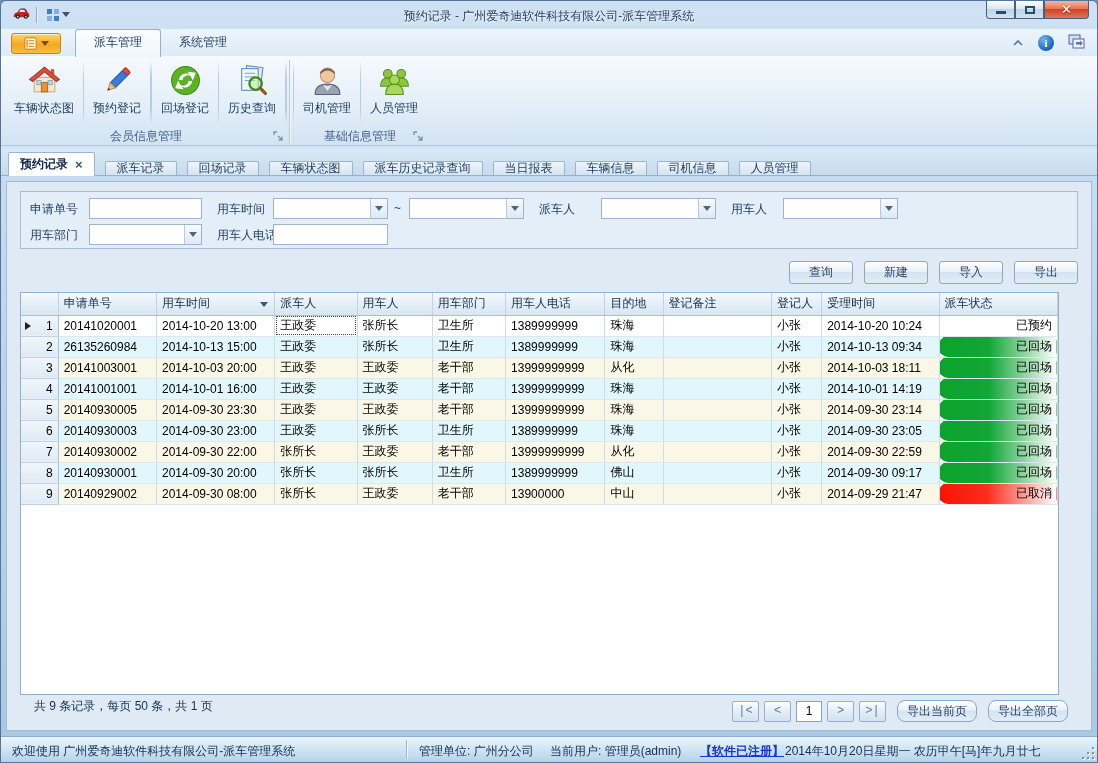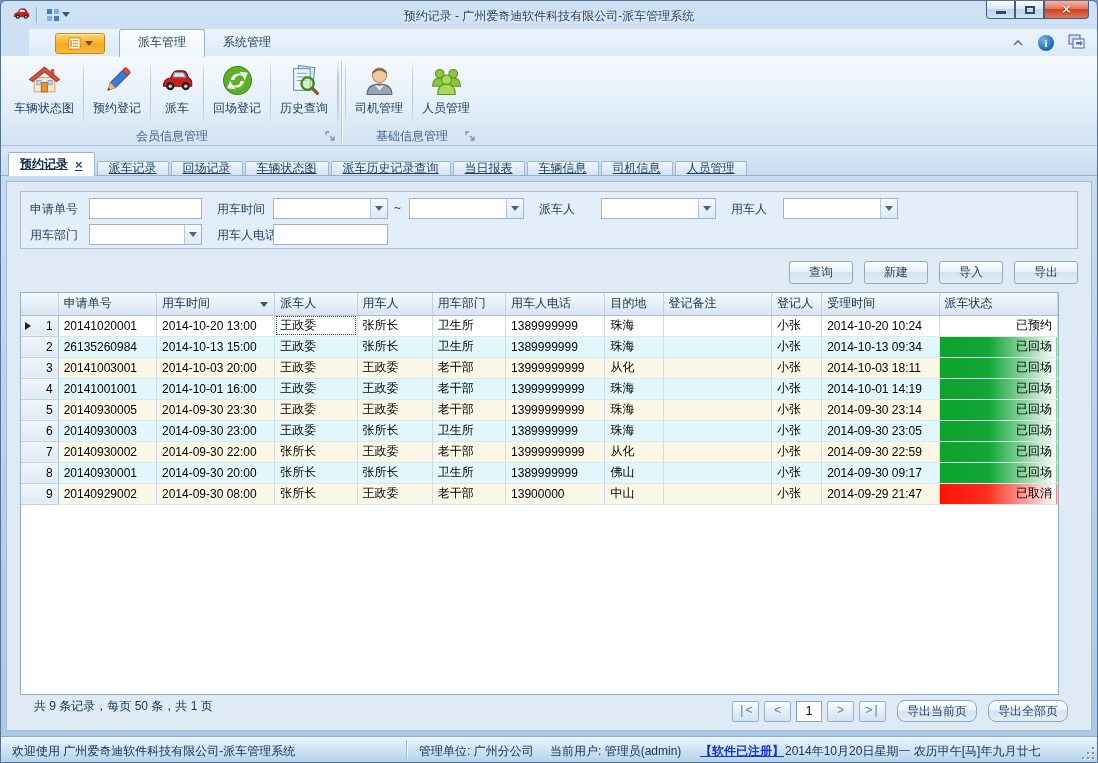--- a/index.html
+++ b/index.html
@@ -12,40 +12,40 @@
 .tb-sep{width:1px;height:16px;background:#8fa9c4;box-shadow:1px 0 0 #e8f2fa;}
 .qat{display:flex;align-items:center;gap:2px;padding:1px 3px;border-radius:3px;}
 .title-text{position:absolute;left:0;right:0;top:7px;text-align:center;color:#1c3a58;text-shadow:0 1px 2px #fff;}
 .winbtns{position:absolute;top:0;right:8px;display:flex;}
 .wbtn{width:29px;height:18px;border:1px solid #44607f;border-top:none;background:linear-gradient(#fdfeff,#dbe8f3 45%,#bdd3e7 50%,#d3e3f1);display:flex;align-items:center;justify-content:center;}
 .wbtn.min{border-radius:0 0 0 4px;}
 .wbtn.close{width:45px;background:linear-gradient(#f7b4a4,#e4765b 45%,#cc4526 50%,#e0745c);border-radius:0 0 4px 0;color:#fff;font-weight:bold;font-size:13px;text-shadow:0 1px 1px #7a2010;}
 .glyph-min{width:10px;height:3px;background:#2a4a6a;margin-top:6px;}
 .glyph-max{width:10px;height:8px;border:2px solid #2a4a6a;}
 
-.ribbon-tabrow{height:27px;background:linear-gradient(#edf4fb,#dcebf8);display:flex;align-items:flex-end;padding-left:24px;position:relative;flex:0 0 auto;margin-left:28px;}
+.ribbon-tabrow{height:27px;background:linear-gradient(#edf4fb,#dcebf8);display:flex;align-items:flex-end;padding-left:8px;position:relative;flex:0 0 auto;}
 .app-btn{width:50px;height:21px;margin:0 14px 2px 2px;background:linear-gradient(#ffd76e,#f7a81f 55%,#f9bc42);border:1px solid #c5871a;border-radius:3px;display:flex;align-items:center;justify-content:center;gap:4px;box-shadow:inset 0 1px 0 rgba(255,255,255,.6);}
 .rtab{padding:4px 18px 5px;color:#1e3c5c;}
 .rtab.active{background:linear-gradient(#fcfeff,#eef6fd);border:1px solid #98b2cc;border-bottom:none;border-radius:3px 3px 0 0;margin-bottom:-1px;padding-bottom:6px;}
 .ribbon-right{position:absolute;right:12px;bottom:4px;display:flex;gap:14px;align-items:center;}
 .info-ic{width:16px;height:16px;border-radius:50%;background:radial-gradient(circle at 35% 30%,#6cb4ec,#1a64b4 70%);color:#fff;font-family:"Liberation Serif",serif;font-weight:bold;font-size:11px;display:flex;align-items:center;justify-content:center;}
 
 .ribbon-body{height:90px;background:linear-gradient(#f6fafd,#e4eff9 55%,#d2e3f2);border-bottom:1px solid #adc6dd;display:flex;padding:2px 2px 0 4px;flex:0 0 auto;}
 .rgroup{display:flex;flex-direction:column;position:relative;}
 .rgroup-buttons{flex:1;display:flex;align-items:stretch;}
 .rbtn{display:flex;flex-direction:column;align-items:center;justify-content:flex-start;padding:5px 9px 2px;gap:3px;cursor:default;}
 .rbtn .bicon{width:34px;height:34px;display:flex;align-items:center;justify-content:center;}
 .rbtn .blabel{white-space:nowrap;color:#1e3c5c;}
 .vsep{width:1px;background:linear-gradient(rgba(185,205,224,0),#b9cde0 25%,#b9cde0 75%,rgba(185,205,224,0));margin:3px 0;}
 .gsep{width:0;border-left:1px solid #b5c9dc;border-right:1px solid #f2f8fc;margin:2px 2px;}
 .rgroup-caption{height:17px;display:flex;align-items:center;justify-content:center;position:relative;color:#41638c;}
 .launcher{position:absolute;right:3px;bottom:3px;width:12px;height:12px;display:flex;align-items:center;justify-content:center;}
 .ribbon-gap{height:3px;background:#d5e4f2;flex:0 0 auto;}
 
-.doctabs{height:27px;background:linear-gradient(#d9e8f5,#c7dbed);display:flex;align-items:flex-end;padding:4px 0 0 7px;border-bottom:1px solid #98b2cc;gap:2px;flex:0 0 auto;text-decoration:underline;}
+.doctabs{height:27px;background:linear-gradient(#d9e8f5,#c7dbed);display:flex;align-items:flex-end;padding:4px 0 0 7px;border-bottom:1px solid #98b2cc;gap:10px;flex:0 0 auto;}
 .dtab{height:14px;padding:0 11px;display:flex;align-items:center;gap:7px;background:linear-gradient(#eef5fb,#d4e4f2);border:1px solid #9ab5d0;border-bottom:none;border-radius:2px 2px 0 0;white-space:nowrap;color:#1e3c5c;}
 .dtab.active{background:#fff;height:24px;margin-bottom:-1px;position:relative;z-index:2;font-weight:bold;color:#10294a;}
 .dtab .closex{color:#33557a;font-weight:bold;font-size:13px;line-height:10px;}
 
 .content{flex:1;display:flex;flex-direction:column;margin:5px;border:1px solid #a4bcd4;background:#dfeaf5;padding:9px 13px 4px;overflow:hidden;}
 .filter{position:relative;height:58px;border:1px solid #a9bed5;background:#e4eef8;flex:0 0 auto;}
 .flabel{position:absolute;white-space:nowrap;color:#1e3c5c;}
 .tinput{position:absolute;width:115px;height:21px;background:#fff;border:1px solid #9fb4cc;padding:0 4px;font:inherit;color:#000;}
 .combo{position:absolute;width:115px;height:21px;background:#fff;border:1px solid #9fb4cc;display:flex;}
 .combo .cfield{flex:1;}
@@ -57,21 +57,21 @@
 .grid{margin-top:7px;flex:1;background:#fff;border:1px solid #93b0cb;overflow:hidden;width:1039px;}
 table{border-collapse:collapse;table-layout:fixed;width:1037px;}
 th{height:22px;background:linear-gradient(#f5f9fd,#e3eef7 55%,#d8e6f2);border-right:1px solid #bfd3e4;border-bottom:1px solid #a9c2d9;text-align:left;padding:0 5px;font-weight:normal;color:#14304e;white-space:nowrap;overflow:hidden;position:relative;}
 td{height:21px;padding:0 5px;border-right:1px solid #ccdcea;border-bottom:1px solid #dbe8f3;white-space:nowrap;overflow:hidden;color:#000;}
 td.selcol{background:linear-gradient(#f0f6fb,#dfeaf4);border-right:1px solid #a9c2d9;border-bottom:1px solid #bfd3e4;text-align:right;position:relative;}
 tr.r-sel td{background:#fff;}
 tr.r-cyan td{background:#e1f7fc;}
 tr.r-cream td{background:#faf7e6;}
 tr.r-sel td.selcol,tr.r-cyan td.selcol,tr.r-cream td.selcol{background:linear-gradient(#f0f6fb,#dfeaf4);}
 td.focus-cell{outline:1px dotted #444;outline-offset:-2px;background:#fff !important;}
-td.stcell{text-align:right;}
+td.stcell{text-align:right;border-radius:9px;}
 td.st-green{background:linear-gradient(90deg,#0ca32c 0%,#12a636 42%,rgba(18,166,54,0) 100%) !important;}
 td.st-red{background:linear-gradient(90deg,#fb1304 0%,#fb2c1c 40%,rgba(251,44,28,0) 100%) !important;}
 .row-arrow{position:absolute;left:4px;top:6px;width:0;height:0;border-top:4.5px solid transparent;border-bottom:4.5px solid transparent;border-left:6px solid #222;}
 .sortmark{position:absolute;right:6px;top:9px;width:0;height:0;border-left:4px solid transparent;border-right:4px solid transparent;border-top:5px solid #3a5a7a;}
 
 .pager{height:28px;margin-top:3px;position:relative;display:flex;flex:0 0 auto;}
 .pg-summary{margin-left:14px;color:#14304e;}
 .pg-right{position:absolute;right:10px;top:2px;display:flex;gap:5px;align-items:center;}
 .pgbtn{width:27px;height:21px;background:linear-gradient(#fbfdfe,#e3edf6 50%,#d3e2ef);border:1px solid #96b0ca;border-radius:2px;color:#5c7b9a;display:flex;align-items:center;justify-content:center;font-family:"Liberation Mono","DejaVu Sans Mono",monospace;}
 .pg-input{width:26px;height:21px;border:1px solid #8aa4c0;text-align:center;font:inherit;color:#000;background:#fff;}
@@ -176,33 +176,20 @@
                   <rect x="12.5" y="1.5" width="7" height="4.5" rx="1.5" fill="#e84a3a" stroke="#b03024"></rect>
                   <rect x="12.5" y="6" width="7" height="16.5" fill="#3a7ad9" stroke="#2a5aa9"></rect>
                   <path d="M12.5 22.5 L16 29.5 L19.5 22.5 Z" fill="#f0c27a" stroke="#c09050"></path>
                   <path d="M14.9 27.2 L16 29.5 L17.1 27.2 Z" fill="#333"></path>
                 </g>
               </svg>
             </span>
             <span class="blabel">预约登记</span>
           </div>
           <div class="vsep"></div>
-          <div class="rbtn">
-            <span class="bicon">
-              <svg width="33" height="33" viewBox="0 0 32 32">
-                <path d="M2.5 21 Q2.5 14.5 9 13.5 L12 8.5 Q13 6.5 16 6.5 L21 6.5 Q24 6.5 25 9.5 L26.8 13.5 Q29.8 14.5 29.8 18.5 L29.8 21.5 L2.5 21.5 Z" fill="#cc1f1f" stroke="#7c0f08"></path>
-                <path d="M13 8.5 L20.5 8.5 Q22.5 8.5 23.6 12.5 L12 12.5 Z" fill="#d5eaf7" stroke="#8aa8c0"></path>
-                <circle cx="9" cy="21.5" r="4" fill="#222"></circle>
-                <circle cx="24" cy="21.5" r="4" fill="#222"></circle>
-                <circle cx="9" cy="21.5" r="1.7" fill="#ccc"></circle>
-                <circle cx="24" cy="21.5" r="1.7" fill="#ccc"></circle>
-              </svg>
-            </span>
-            <span class="blabel">派车</span>
-          </div>
           <div class="vsep"></div>
           <div class="rbtn">
             <span class="bicon">
               <svg width="33" height="33" viewBox="0 0 32 32">
                 <circle cx="16" cy="16" r="13.5" fill="#5cb226" stroke="#3d8a12"></circle>
                 <path d="M9.5 15.5 A7 7 0 0 1 20 10.2 L17.8 7.6 L26 8.6 L23 16 L21.3 12.2 A5 5 0 0 0 13 15.5 Z" fill="#fff"></path>
                 <path d="M22.5 16.5 A7 7 0 0 1 12 21.8 L14.2 24.4 L6 23.4 L9 16 L10.7 19.8 A5 5 0 0 0 19 16.5 Z" fill="#fff"></path>
               </svg>
             </span>
             <span class="blabel">回场登记</span>

